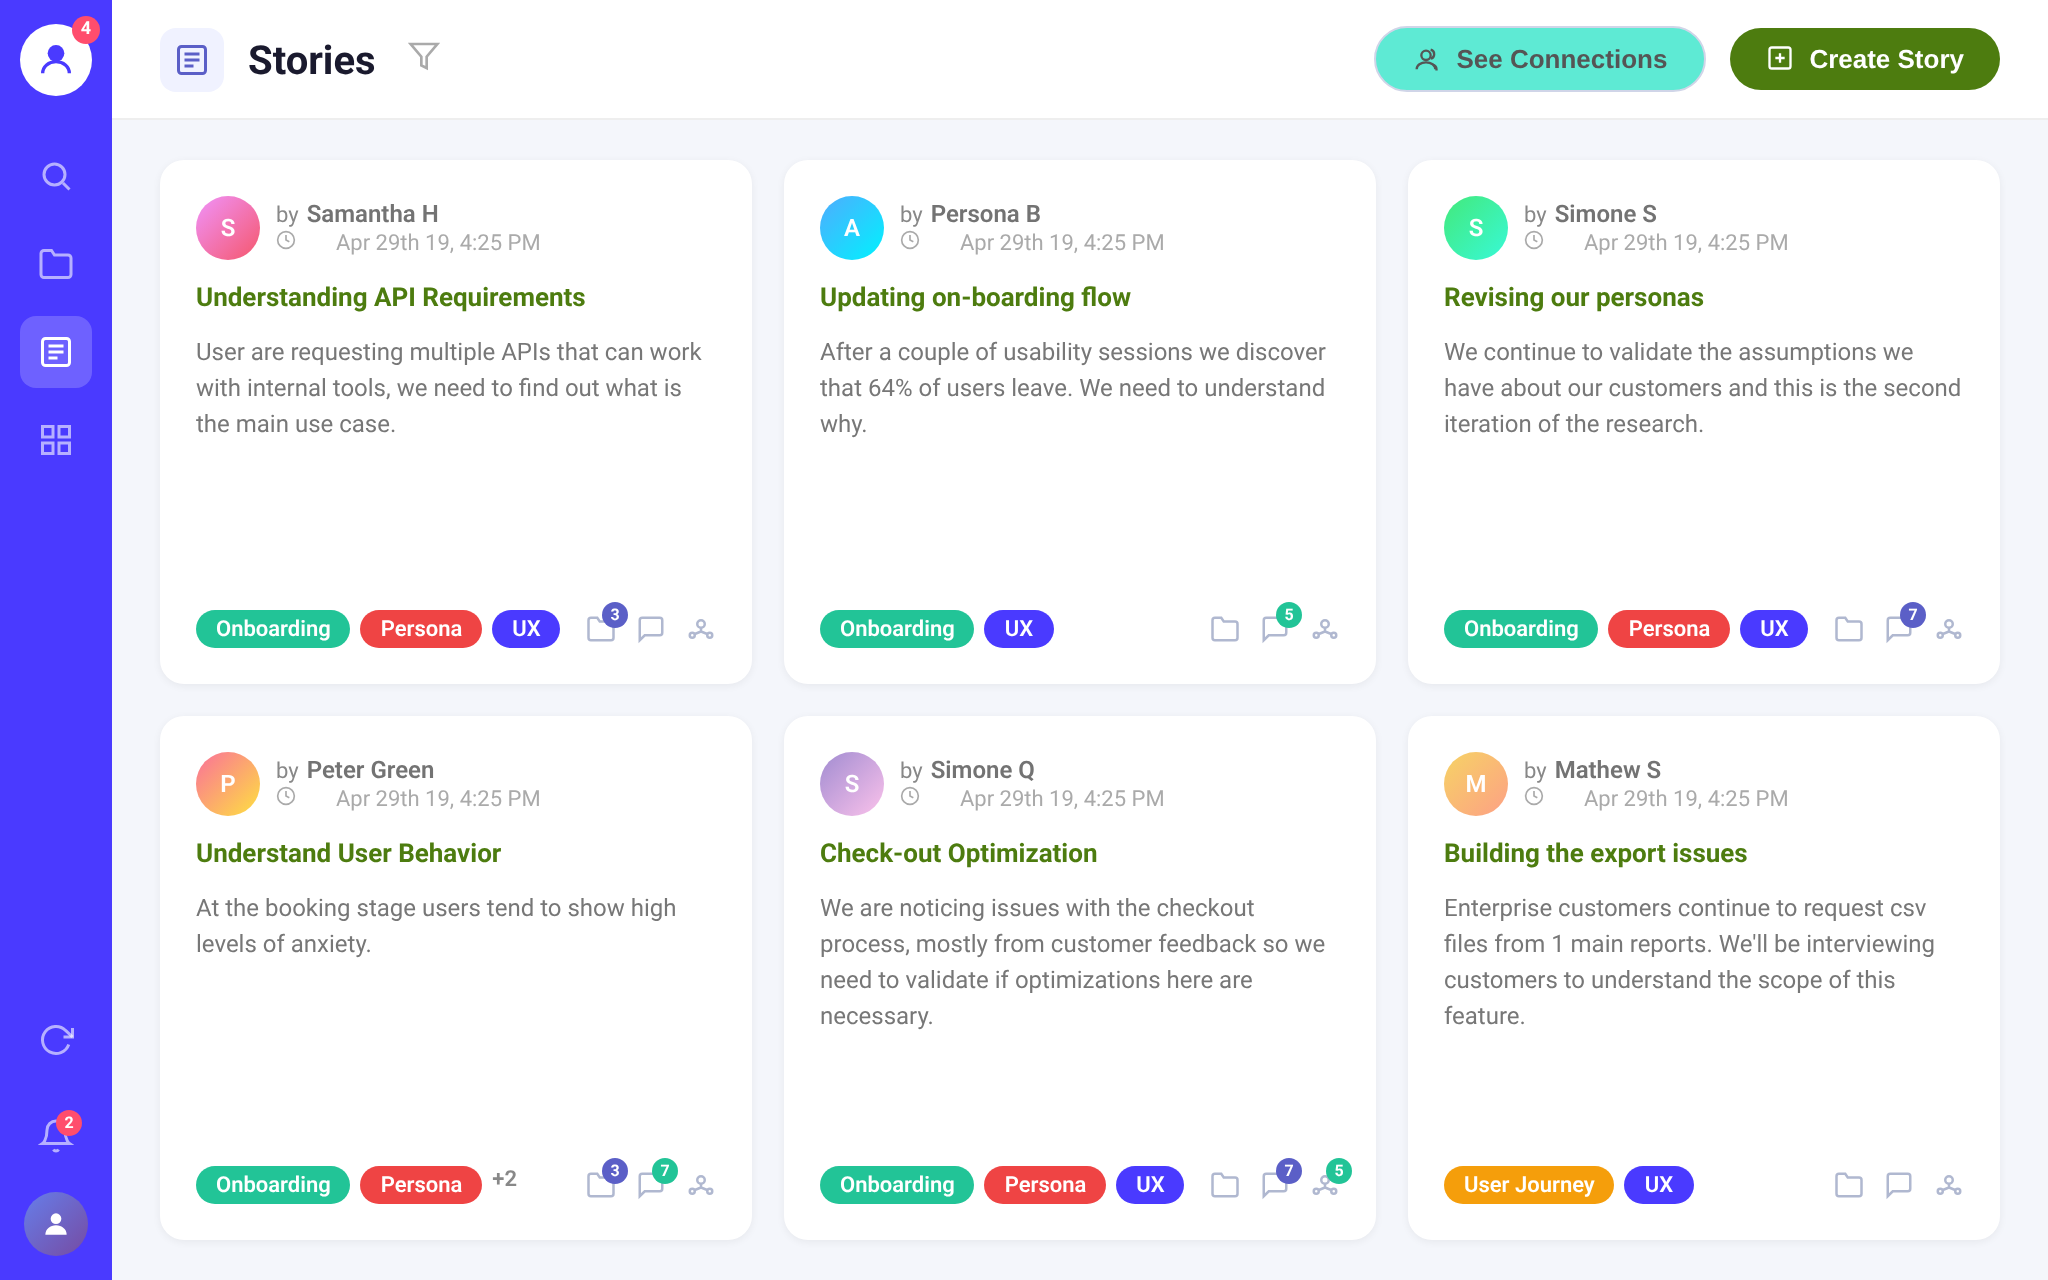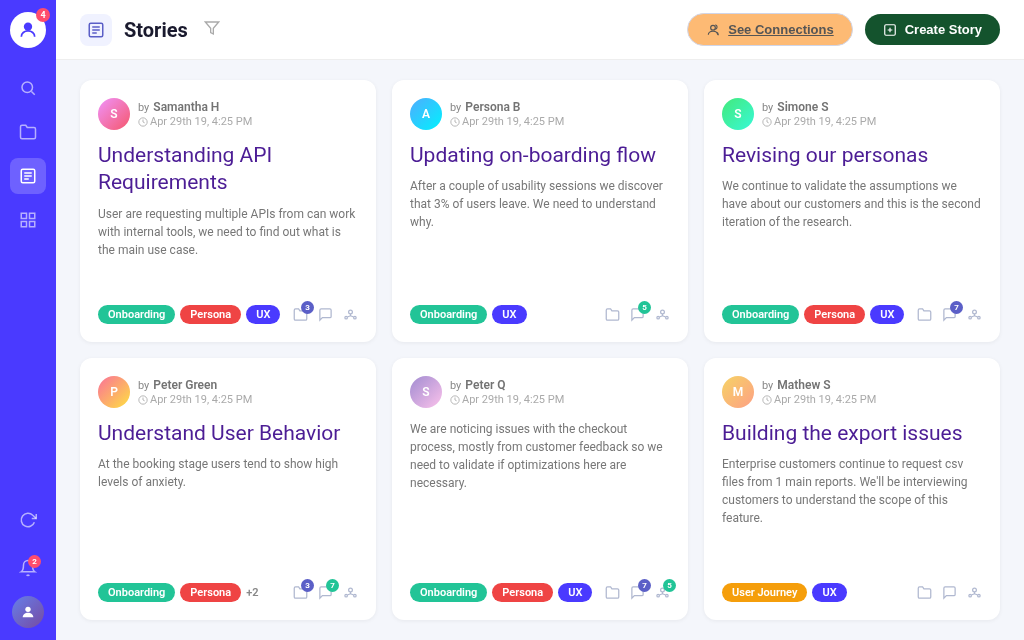--- a/index.html
+++ b/index.html
@@ -137,44 +137,43 @@
       color: #1a1a2e;
     }
     .header-filter {
       color: #a0a0c0;
       font-size: 16px;
       margin-left: 4px;
       cursor: pointer;
     }
     .header-spacer { flex: 1; }
     .btn-see-connections {
-      background: #fdba74;
+      background: #5eead4;
       border: 1.5px solid #d0d5e8;
       border-radius: 24px;
       padding: 8px 18px;
       font-size: 13px;
       font-weight: 600;
       color: #555;
       cursor: pointer;
       display: flex;
       align-items: center;
       gap: 8px;
-      text-decoration: underline;
     }
     .btn-create-story {
-      background: #14532d;
+      background: #4d7c0f;
       border: none;
       border-radius: 24px;
       padding: 8px 18px;
       font-size: 13px;
       font-weight: 600;
       color: white;
       cursor: pointer;
       display: flex;
-      align-items: flex-end;
+      align-items: flex-start;
       gap: 8px;
     }
 
     
     .content {
       flex: 1;
       padding: 20px 24px;
       overflow-y: auto;
       display: grid;
       grid-template-columns: repeat(3, 1fr);
@@ -225,47 +224,46 @@
     }
     .card-author {
       color: #737373;
       font-weight: 600;
       font-size: 12px;
     }
     .card-date {
       font-size: 11px;
       color: #aaa;
       display: flex;
-      align-items: center;
-      gap: 2px;
+      gap: 20px;
     }
     .card-title {
-      font-size: 21px;
-      font-weight: 400;
-      color: #4c1d95;
+      font-size: 13px;
+      font-weight: 700;
+      color: #4d7c0f;
       margin-bottom: 8px;
       line-height: 1.3;
     }
     .card-desc {
       font-size: 12px;
       color: #777;
       line-height: 1.5;
       flex: 1;
     }
     .card-footer {
       display: flex;
       align-items: center;
       justify-content: space-between;
       margin-top: 14px;
     }
     .card-tags {
       display: flex;
       flex-wrap: wrap;
       gap: 5px;
-      align-items: center;
+      align-items: flex-start;
     }
     .tag {
       border-radius: 12px;
       padding: 3px 10px;
       font-size: 11px;
       font-weight: 600;
       color: white;
     }
     .tag.onboarding { background: #22c497; }
     .tag.persona { background: #ef4444; }
@@ -426,21 +424,21 @@
           <div class="card-date">
             <svg width="10" height="10" viewBox="0 0 24 24" fill="none" stroke="#aaa" stroke-width="2">
                 <circle cx="12" cy="12" r="10"></circle>
                 <path d="M12 6v6l4 2"></path>
               </svg>
             <span>Apr 29th 19, 4:25 PM</span>
           </div>
         </div>
       </div>
       <div class="card-title">Understanding API Requirements</div>
-      <div class="card-desc">User are requesting multiple APIs from can work with internal tools, we need to find out what is the main use case.</div>
+      <div class="card-desc">User are requesting multiple APIs that can work with internal tools, we need to find out what is the main use case.</div>
       <div class="card-footer">
         <div class="card-tags">
           <span class="tag onboarding">Onboarding</span>
           <span class="tag persona">Persona</span>
           <span class="tag ux">UX</span>
         </div>
         <div class="card-actions">
           <div class="action-icon">
             <svg width="15" height="15" viewBox="0 0 24 24" fill="none" stroke="#b0b8d0" stroke-width="2">
                 <path d="M22 19a2 2 0 0 1-2 2H4a2 2 0 0 1-2-2V5a2 2 0 0 1 2-2h5l2 3h9a2 2 0 0 1 2 2z"></path>
@@ -475,21 +473,21 @@
           <div class="card-date">
             <svg width="10" height="10" viewBox="0 0 24 24" fill="none" stroke="#aaa" stroke-width="2">
                 <circle cx="12" cy="12" r="10"></circle>
                 <path d="M12 6v6l4 2"></path>
               </svg>
             <span>Apr 29th 19, 4:25 PM</span>
           </div>
         </div>
       </div>
       <div class="card-title">Updating on-boarding flow</div>
-      <div class="card-desc">After a couple of usability sessions we discover that 3% of users leave. We need to understand why.</div>
+      <div class="card-desc">After a couple of usability sessions we discover that 64% of users leave. We need to understand why.</div>
       <div class="card-footer">
         <div class="card-tags">
           <span class="tag onboarding">Onboarding</span>
           <span class="tag ux">UX</span>
         </div>
         <div class="card-actions">
           <div class="action-icon">
             <svg width="15" height="15" viewBox="0 0 24 24" fill="none" stroke="#b0b8d0" stroke-width="2">
                 <path d="M22 19a2 2 0 0 1-2 2H4a2 2 0 0 1-2-2V5a2 2 0 0 1 2-2h5l2 3h9a2 2 0 0 1 2 2z"></path>
               </svg>
@@ -610,31 +608,32 @@
         </div>
       </div>
     </div>
 
     <div class="story-card">
       <div class="card-header">
         <div class="card-avatar av-sofia">S</div>
         <div class="card-meta">
           <div class="card-meta-row">
             <span style="color:#888;font-size:11px;">by</span>
-            <span class="card-author">Peter Q</span>
+            <span class="card-author">Simone Q</span>
           </div>
           <div class="card-date">
             <svg width="10" height="10" viewBox="0 0 24 24" fill="none" stroke="#aaa" stroke-width="2">
                 <circle cx="12" cy="12" r="10"></circle>
                 <path d="M12 6v6l4 2"></path>
               </svg>
             <span>Apr 29th 19, 4:25 PM</span>
           </div>
         </div>
       </div>
+      <div class="card-title">Check-out Optimization</div>
       <div class="card-desc">We are noticing issues with the checkout process, mostly from customer feedback so we need to validate if optimizations here are necessary.</div>
       <div class="card-footer">
         <div class="card-tags">
           <span class="tag onboarding">Onboarding</span>
           <span class="tag persona">Persona</span>
           <span class="tag ux">UX</span>
         </div>
         <div class="card-actions">
           <div class="action-icon">
             <svg width="15" height="15" viewBox="0 0 24 24" fill="none" stroke="#b0b8d0" stroke-width="2">

